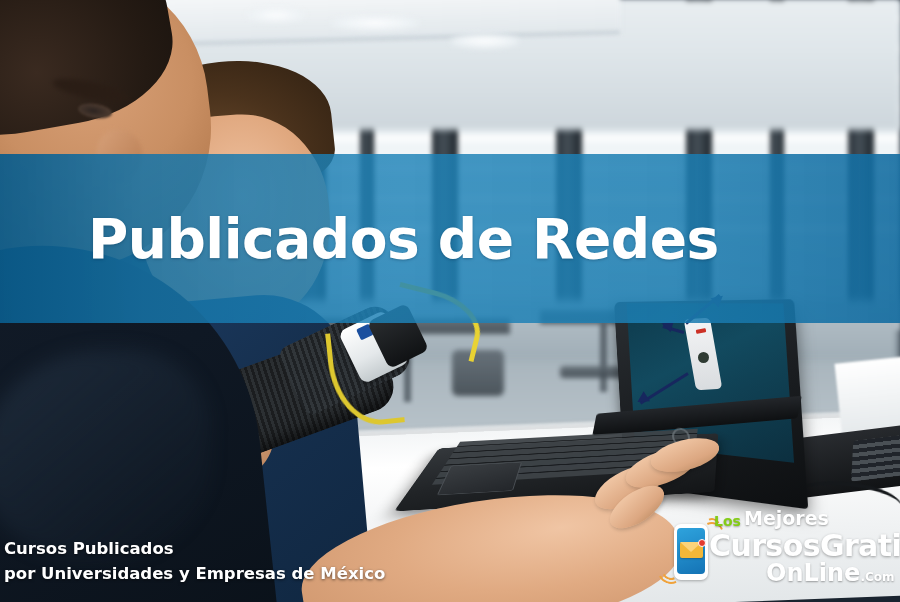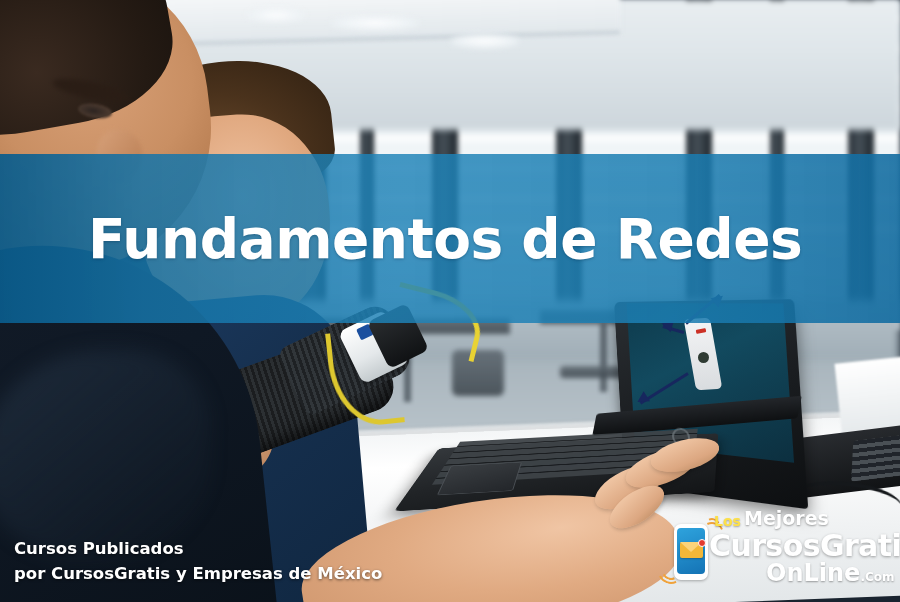--- a/index.html
+++ b/index.html
@@ -370,21 +370,21 @@
     font-size:55px;
     line-height:78px;
     letter-spacing:-.5px;
     white-space:nowrap;
     text-shadow:0 1px 3px rgba(0,40,70,.35);
   }
   .banner-line.l2 { margin-left:-78px; }
 
   
   .caption {
-    position:absolute; left:14px; top:536px; width:430px;
+    position:absolute; left:4px; top:536px; width:430px;
     color:#ffffff;
     font-family:"DejaVu Sans", sans-serif;
     font-weight:bold;
     font-size:16.5px;
     line-height:25px;
     text-shadow:0 1px 3px rgba(0,0,0,.55);
     white-space:nowrap;
   }
 
   
@@ -426,21 +426,21 @@
   }
   .arc-b {
     position:absolute; border:2px solid #f0a23a; border-radius:50%;
     border-color:transparent transparent #f0a23a transparent;
   }
 
   .logo-text { position:absolute; left:48px; top:0; width:184px; }
   .lt-row1 { height:26px; position:relative; }
   .lt-los {
     position:absolute; left:0; top:8px;
-    color:#fde047; font-family:"DejaVu Sans",sans-serif; font-weight:bold;
+    color:#84cc16; font-family:"DejaVu Sans",sans-serif; font-weight:bold;
     font-size:14px; line-height:14px;
     text-shadow:0 1px 2px rgba(0,0,0,.35);
   }
   .lt-mejores {
     position:absolute; left:30px; top:1px;
     color:#ffffff; font-family:"DejaVu Sans",sans-serif; font-weight:bold;
     font-size:19px; line-height:23px;
     text-shadow:0 1px 2px rgba(0,0,0,.35);
   }
   .lt-cursos {
@@ -554,26 +554,26 @@
 
     <div class="hand-arm"></div>
     <div class="finger" style="left:592px;top:470px;width:74px;height:34px;transform:rotate(-26deg)"></div>
     <div class="finger" style="left:624px;top:452px;width:74px;height:32px;transform:rotate(-20deg)"></div>
     <div class="finger" style="left:650px;top:440px;width:70px;height:30px;transform:rotate(-14deg)"></div>
     <div class="finger" style="left:606px;top:492px;width:62px;height:30px;transform:rotate(-34deg)"></div>
   </div>
 
   <div class="banner"></div>
   <div class="banner-title">
-    <div class="banner-line l1">Fundamentos de Redes</div>
+    <div class="banner-line l1">Publicados de Redes</div>
   </div>
 
   <div class="caption">
     <div>Cursos Publicados</div>
-    <div>por CursosGratis y Empresas de México</div>
+    <div>por Universidades y Empresas de México</div>
   </div>
 
   <div class="logo">
     <div class="logo-icon">
       <div class="arc" style="left:38px;top:-2px;width:16px;height:16px;transform:rotate(20deg)"></div>
       <div class="arc" style="left:34px;top:2px;width:24px;height:24px;transform:rotate(20deg)"></div>
       <div class="arc-b" style="left:-4px;top:42px;width:18px;height:18px;transform:rotate(20deg)"></div>
       <div class="arc-b" style="left:-8px;top:38px;width:26px;height:26px;transform:rotate(20deg)"></div>
       <div class="phone-body"></div>
       <div class="phone-screen"></div>

